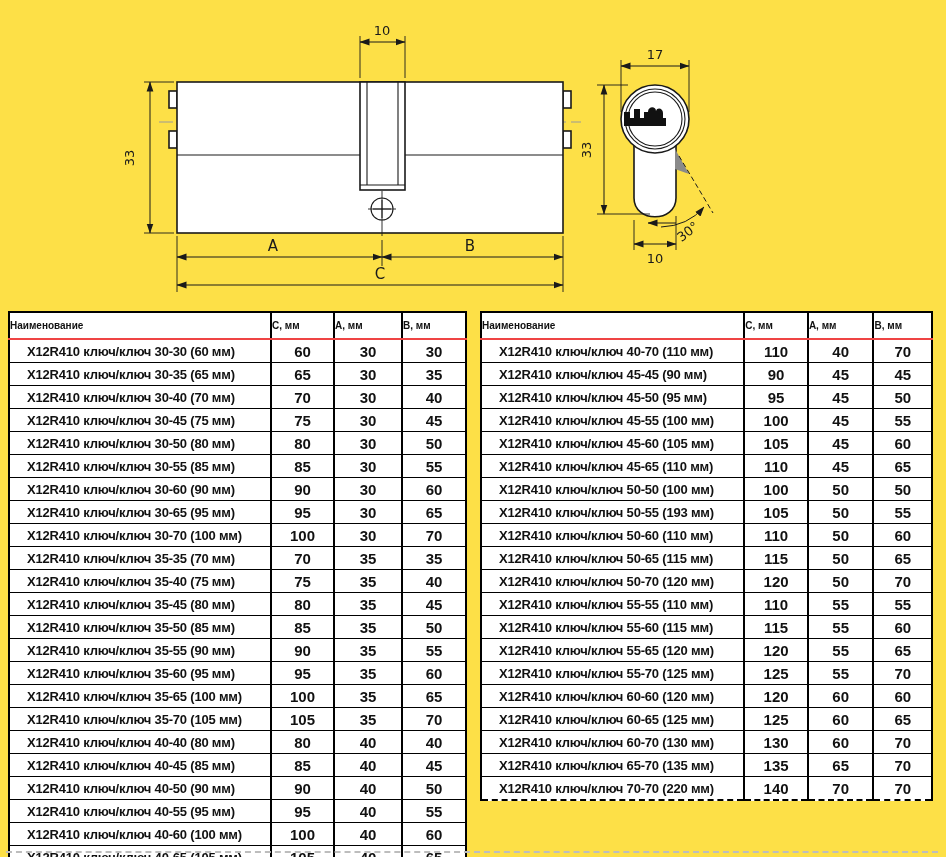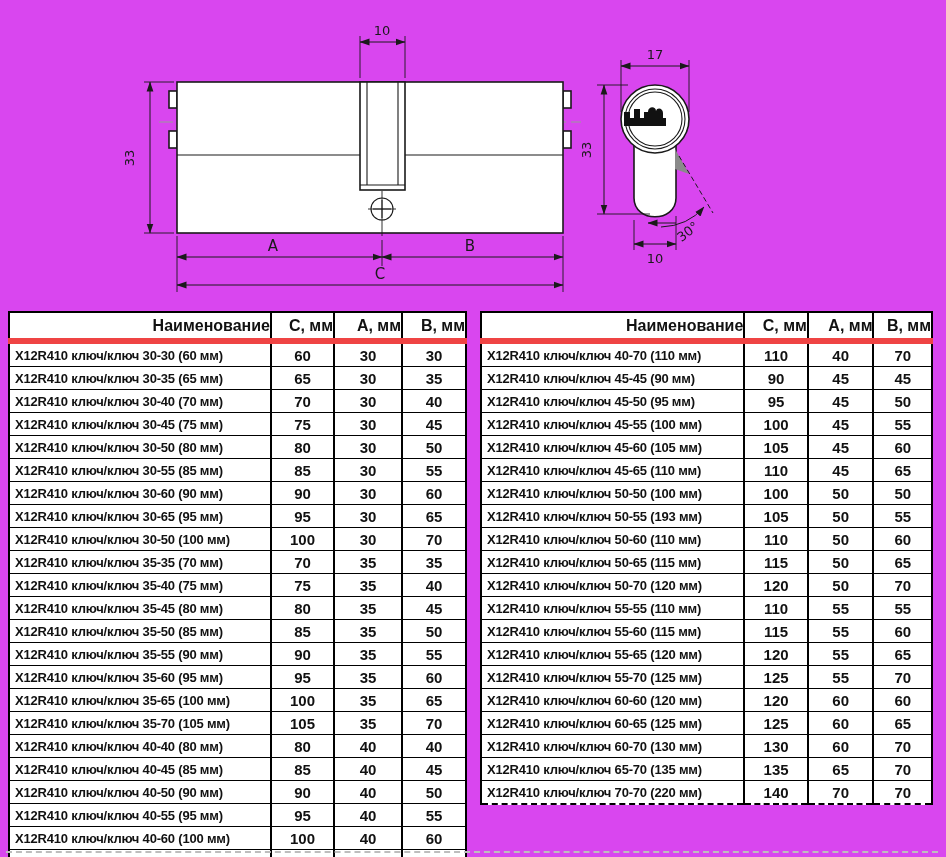--- a/index.html
+++ b/index.html
@@ -1,17 +1,17 @@
 <!DOCTYPE html>
 <html><head>
 <meta charset="utf-8">
 <style>
   html,body{margin:0;padding:0;background:#e8e8e8;}
   .page{
-    position:relative;width:946px;height:857px;background:#d946ef;
+    position:relative;width:946px;height:857px;background:#fde047;
     font-family:"Liberation Sans",sans-serif;color:#111;overflow:hidden;
   }
   
   .drawing-svg{position:absolute;left:0;top:0;}
   .outline{fill:#fff;stroke:#1a1a1a;stroke-width:1.6;}
   .thin{fill:none;stroke:#1a1a1a;stroke-width:1.1;}
   .dim{fill:none;stroke:#1a1a1a;stroke-width:1;}
   .ext{fill:none;stroke:#1a1a1a;stroke-width:0.9;}
   .cline{fill:none;stroke:#9a9a9a;stroke-width:1;stroke-dasharray:14 5 3 5;}
   .dashl{fill:none;stroke:#1a1a1a;stroke-width:1;stroke-dasharray:5 3;}
@@ -21,25 +21,25 @@
   table.spec{
     position:absolute;border-collapse:collapse;table-layout:fixed;
     background:#fff;border:2px solid #000;
   }
   table.spec th,table.spec td{
     border-left:2px solid #000;border-right:2px solid #000;
     border-top:1.5px solid #000;border-bottom:1.5px solid #000;
     padding:0;overflow:hidden;white-space:nowrap;
   }
   table.spec th{
-    height:25px;font-size:16px;font-weight:bold;text-align:right;
-    border-bottom:6px solid #ef4444;
+    height:25px;font-size:10px;font-weight:bold;text-align:left;
+    border-bottom:2px solid #ef4444;
   }
   table.spec td{height:22px;font-weight:bold;}
-  table.spec td.name{font-size:13px;text-align:left;padding-left:5px;letter-spacing:-0.2px;}
+  table.spec td.name{font-size:13px;text-align:left;padding-left:17px;letter-spacing:-0.2px;}
   table.spec td.num{font-size:15px;text-align:center;}
   #tbl-left{left:8px;top:311px;width:459px;}
   #tbl-right{left:480px;top:311px;width:453px;border-left:2px dashed #000;border-bottom:2px dashed #000;}
   #tbl-right tr:last-child td{border-bottom:2px dashed #000;}
   
   .page-break{
     position:absolute;left:6px;top:851px;width:932px;height:0;
     border-top:2px dashed #bdbdbd;
   }
 </style>
@@ -183,21 +183,21 @@
           <td class="num">30</td>
           <td class="num">60</td>
         </tr>
         <tr>
           <td class="name">X12R410 ключ/ключ 30-65 (95 мм)</td>
           <td class="num">95</td>
           <td class="num">30</td>
           <td class="num">65</td>
         </tr>
         <tr>
-          <td class="name">X12R410 ключ/ключ 30-50 (100 мм)</td>
+          <td class="name">X12R410 ключ/ключ 30-70 (100 мм)</td>
           <td class="num">100</td>
           <td class="num">30</td>
           <td class="num">70</td>
         </tr>
         <tr>
           <td class="name">X12R410 ключ/ключ 35-35 (70 мм)</td>
           <td class="num">70</td>
           <td class="num">35</td>
           <td class="num">35</td>
         </tr>

